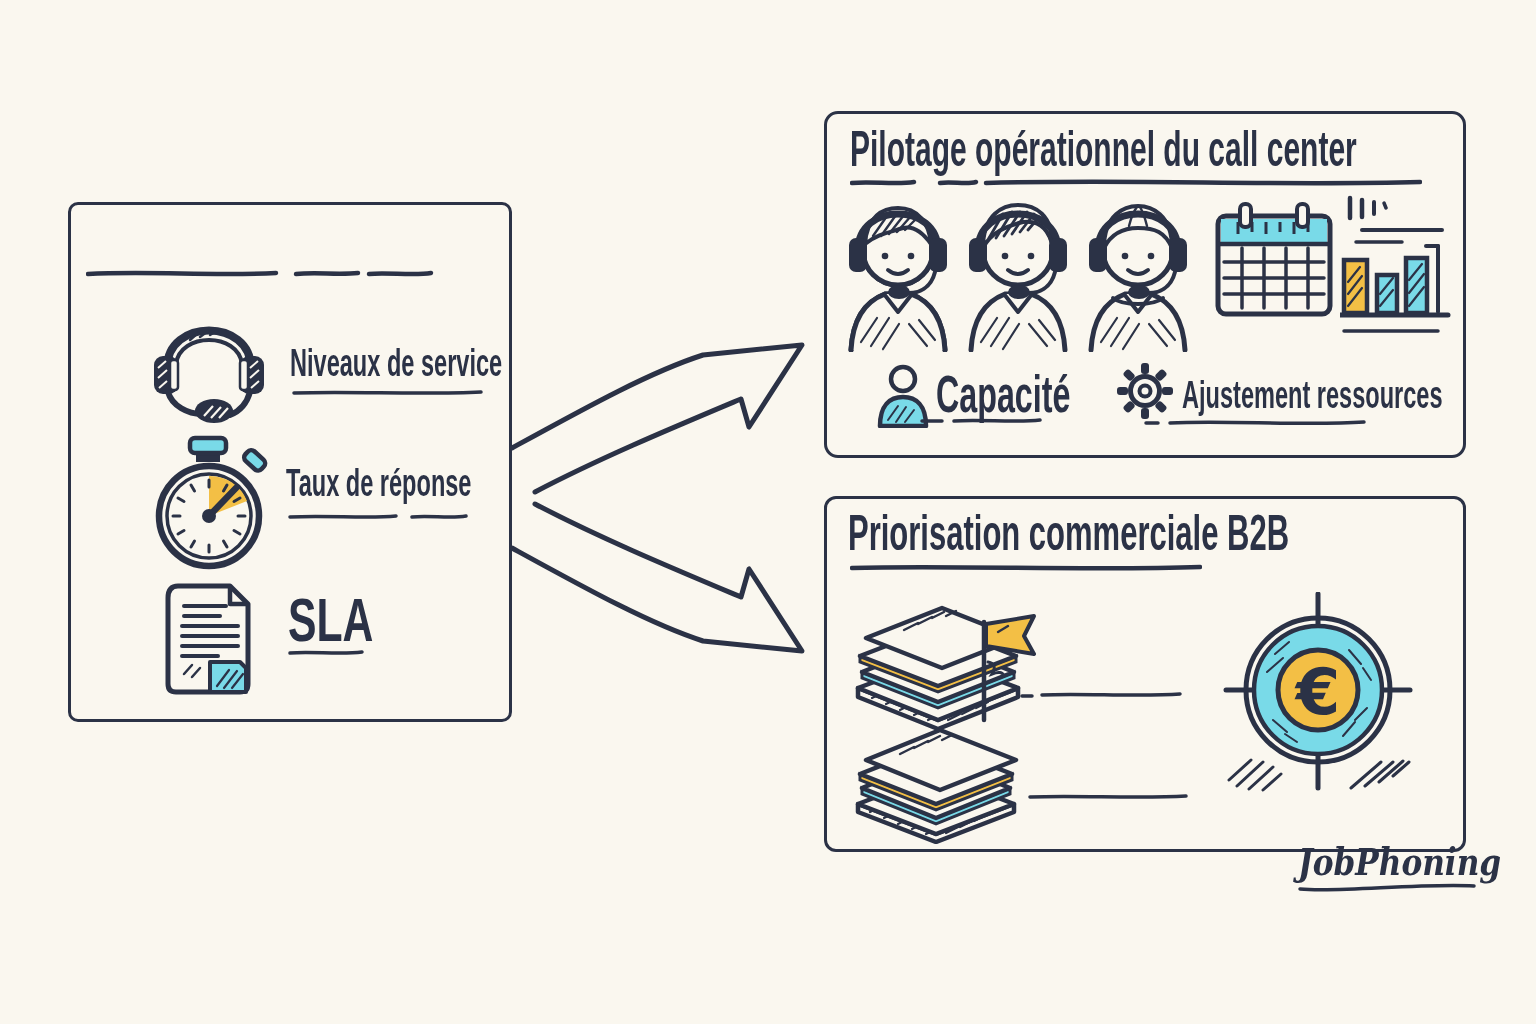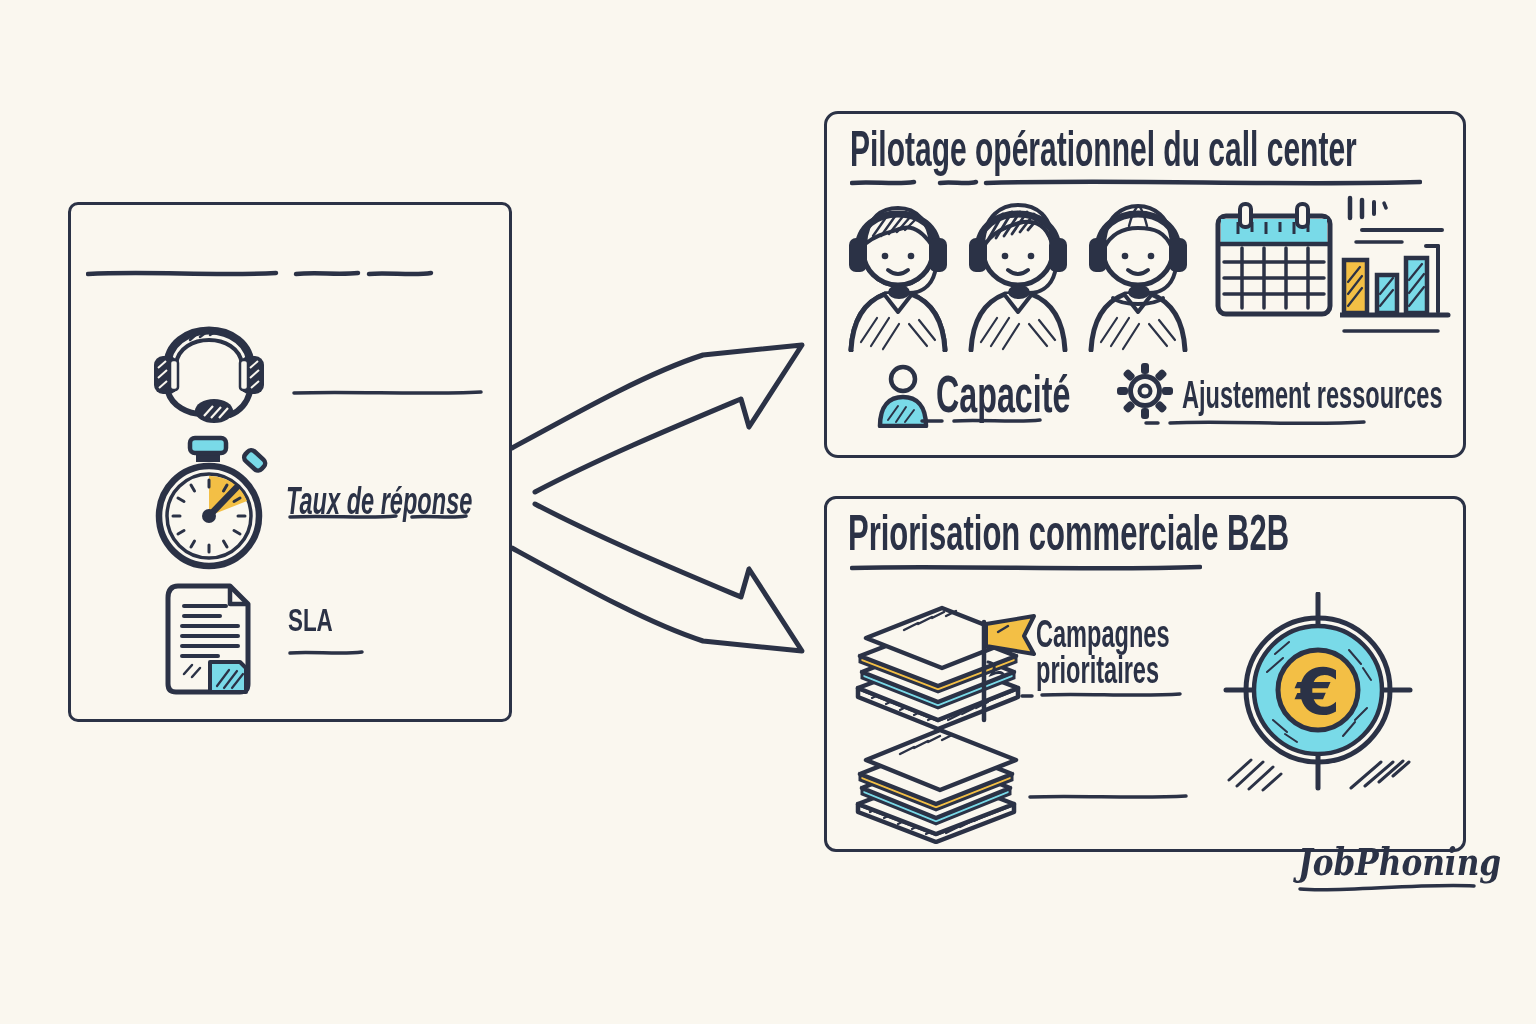--- a/index.html
+++ b/index.html
@@ -6,21 +6,21 @@
   body{width:1536px;height:1024px;overflow:hidden;}
   .stage{position:relative;width:1536px;height:1024px;background:#FAF7EF;
          font-family:"Liberation Sans","DejaVu Sans",sans-serif;color:#2B3246;}
   .panel{position:absolute;border:3.5px solid #2B3246;border-radius:10px;background:transparent;}
   .lbl{position:absolute;white-space:nowrap;color:#2B3246;}
   .hand{display:inline-block;transform:scaleX(.62);transform-origin:0 60%;
         font-weight:bold;letter-spacing:0;white-space:nowrap;}
   .t-title{font-size:50px;line-height:50px;}
   .t-label{font-size:38px;line-height:38px;}
   .t-label40{font-size:52px;line-height:40px;text-align:center;}
-  .t-sla{font-size:32px;line-height:48px;}
+  .t-sla{font-size:61px;line-height:48px;}
   .two-line{line-height:36px;}
   .ul{position:absolute;}
   .ul path{stroke:#2B3246;fill:none;stroke-linecap:round;}
   .icon{position:absolute;}
   .logo{position:absolute;left:1298px;top:842px;width:190px;height:60px;}
   .logo .txt{font-family:"DejaVu Serif","Liberation Serif",serif;font-style:italic;
              font-weight:bold;font-size:38px;line-height:40px;display:inline-block;
              transform:scaleX(.82);transform-origin:0 60%;color:#2B3246;white-space:nowrap;}
   svg{display:block;}
 </style>
@@ -45,20 +45,23 @@
     <rect x="24" y="54" width="8" height="30" rx="3" fill="#FAF7EF" stroke="#2B3246" stroke-width="2.5"></rect>
     <path d="M12,62 l8,-7 M12,72 l9,-8 M13,82 l8,-7" stroke="#FAF7EF" stroke-width="2"></path>
     <rect x="94" y="50" width="24" height="38" rx="9" fill="#2B3246"></rect>
     <rect x="94" y="54" width="8" height="30" rx="3" fill="#FAF7EF" stroke="#2B3246" stroke-width="2.5"></rect>
     <path d="M104,62 l8,-7 M104,72 l9,-8 M105,82 l8,-7" stroke="#FAF7EF" stroke-width="2"></path>
     <path d="M22,86 C26,100 42,108 56,108" fill="none" stroke="#2B3246" stroke-width="6" stroke-linecap="round"></path>
     <path d="M104,86 C100,100 92,106 84,109" fill="none" stroke="#2B3246" stroke-width="6" stroke-linecap="round"></path>
     <ellipse cx="68" cy="105" rx="19" ry="12" fill="#2B3246"></ellipse>
     <path d="M58,110 l9,-10 M65,112 l10,-11 M73,112 l9,-10" stroke="#FAF7EF" stroke-width="2.2"></path>
   </svg>
+  <div class="lbl t-label" style="left:290px;top:344px;">
+    <span class="hand">Niveaux de service</span>
+  </div>
   <svg class="ul" style="left:292px;top:388px;" width="192" height="10" viewBox="0 0 192 10">
     <path d="M2,5 C60,3 130,7 189,4" stroke-width="3.5"></path>
   </svg>
 
   <svg class="icon" style="left:146px;top:432px;" width="130" height="138" viewBox="0 0 130 138">
     <rect x="50" y="20" width="24" height="10" fill="#2B3246"></rect>
     <rect x="44" y="6" width="36" height="15" rx="5" fill="#79DAE8" stroke="#2B3246" stroke-width="4.5"></rect>
     <rect x="98" y="22" width="22" height="13" rx="5" fill="#79DAE8" stroke="#2B3246" stroke-width="4.5" transform="rotate(42 109 28)"></rect>
     <circle cx="63" cy="84" r="50" fill="#FAF7EF" stroke="#2B3246" stroke-width="6.5"></circle>
     <circle cx="63" cy="84" r="42" fill="none" stroke="#2B3246" stroke-width="3.5"></circle>
@@ -73,21 +76,21 @@
       <path d="M63,120 v-7"></path>
         <path d="M45,115 l3.5,-6"></path>
         <path d="M32,102 l6,-3.5"></path>
       <path d="M27,84 h7"></path>
         <path d="M32,66 l6,3.5"></path>
         <path d="M45,53 l3.5,6"></path>
     </g>
     <path d="M63,84 L90,56" stroke="#2B3246" stroke-width="6.5" stroke-linecap="round"></path>
     <circle cx="63" cy="84" r="7" fill="#2B3246"></circle>
   </svg>
-  <div class="lbl t-label" style="left:286px;top:482px;font-style:italic;">
+  <div class="lbl t-label" style="left:286px;top:464px;">
     <span class="hand">Taux de réponse</span>
   </div>
   <svg class="ul" style="left:288px;top:512px;" width="180" height="10" viewBox="0 0 180 10">
     <path d="M2,5 C40,3 80,7 108,4" stroke-width="3.5"></path>
     <path d="M124,5 C142,3 162,7 178,4" stroke-width="3.5"></path>
   </svg>
 
   <svg class="icon" style="left:154px;top:578px;" width="112" height="124" viewBox="0 0 112 124">
     <path d="M14,20 Q14,8 24,8 L76,8 L94,26 L94,106 Q94,114 86,114 L22,114 Q14,114 14,106 Z" fill="#FAF7EF" stroke="#2B3246" stroke-width="5" stroke-linejoin="round"></path>
     <path d="M76,8 L76,26 L94,26" fill="none" stroke="#2B3246" stroke-width="4.5" stroke-linejoin="round"></path>
@@ -273,24 +276,20 @@
     <path d="M24,92 L100,62 L176,92 L100,122 Z" fill="#FAF7EF" stroke="#2B3246" stroke-width="4.5" stroke-linejoin="round"></path>
     <path d="M22,76 L100,106 L178,76 L178,82 L100,112 L22,82 Z" fill="#F3BF45" stroke="#2B3246" stroke-width="3"></path>
     <path d="M22,76 L100,46 L178,76 L100,106 Z" fill="#FAF7EF" stroke="#2B3246" stroke-width="4.5" stroke-linejoin="round"></path>
     <path d="M28,58 L104,28 L180,58 L104,88 Z" fill="#FAF7EF" stroke="#2B3246" stroke-width="4.5" stroke-linejoin="round"></path>
     <path d="M66,50 l14,-7 M80,44 l14,-7 M94,38 l12,-6 M108,36 l10,-5" stroke="#2B3246" stroke-width="2.4" stroke-linecap="round"></path>
     <path d="M146,42 V140" stroke="#2B3246" stroke-width="4.5" stroke-linecap="round"></path>
     <path d="M148,44 L196,36 L186,56 L196,74 L148,66 Z" fill="#F3BF45" stroke="#2B3246" stroke-width="4" stroke-linejoin="round"></path>
     <path d="M160,52 l10,-6" stroke="#2B3246" stroke-width="2.4" stroke-linecap="round"></path>
     <path d="M150,82 q10,2 4,12 q10,-4 12,2" fill="none" stroke="#2B3246" stroke-width="3" stroke-linecap="round"></path>
   </svg>
-  <div class="lbl t-label two-line" style="left:1036px;top:616px;">
-    <span class="hand">Campagnes</span><br>
-    <span class="hand">prioritaires</span>
-  </div>
   <svg class="ul" style="left:1020px;top:690px;" width="162" height="10" viewBox="0 0 162 10">
     <path d="M2,6 h10" stroke-width="3.5"></path>
     <path d="M22,5 C60,3 120,7 160,4" stroke-width="3.5"></path>
   </svg>
 
   <svg class="icon" style="left:842px;top:716px;" width="188" height="128" viewBox="0 0 188 128">
     <path d="M16,88 L94,118 L172,88 L172,96 L94,126 L16,96 Z" fill="#FAF7EF" stroke="#2B3246" stroke-width="4.5" stroke-linejoin="round"></path>
     <path d="M28,96 l12,-6 M42,102 l12,-6 M56,108 l12,-6 M70,113 l12,-6 M84,118 l12,-6 M104,117 l12,-6 M118,111 l12,-6 M132,105 l12,-6" stroke="#2B3246" stroke-width="2.2" stroke-linecap="round"></path>
     <path d="M16,88 L94,58 L172,88 L94,118 Z" fill="#FAF7EF" stroke="#2B3246" stroke-width="4.5" stroke-linejoin="round"></path>
     <path d="M20,72 L94,102 L168,72 L168,78 L94,108 L20,78 Z" fill="#79DAE8" stroke="#2B3246" stroke-width="3"></path>

